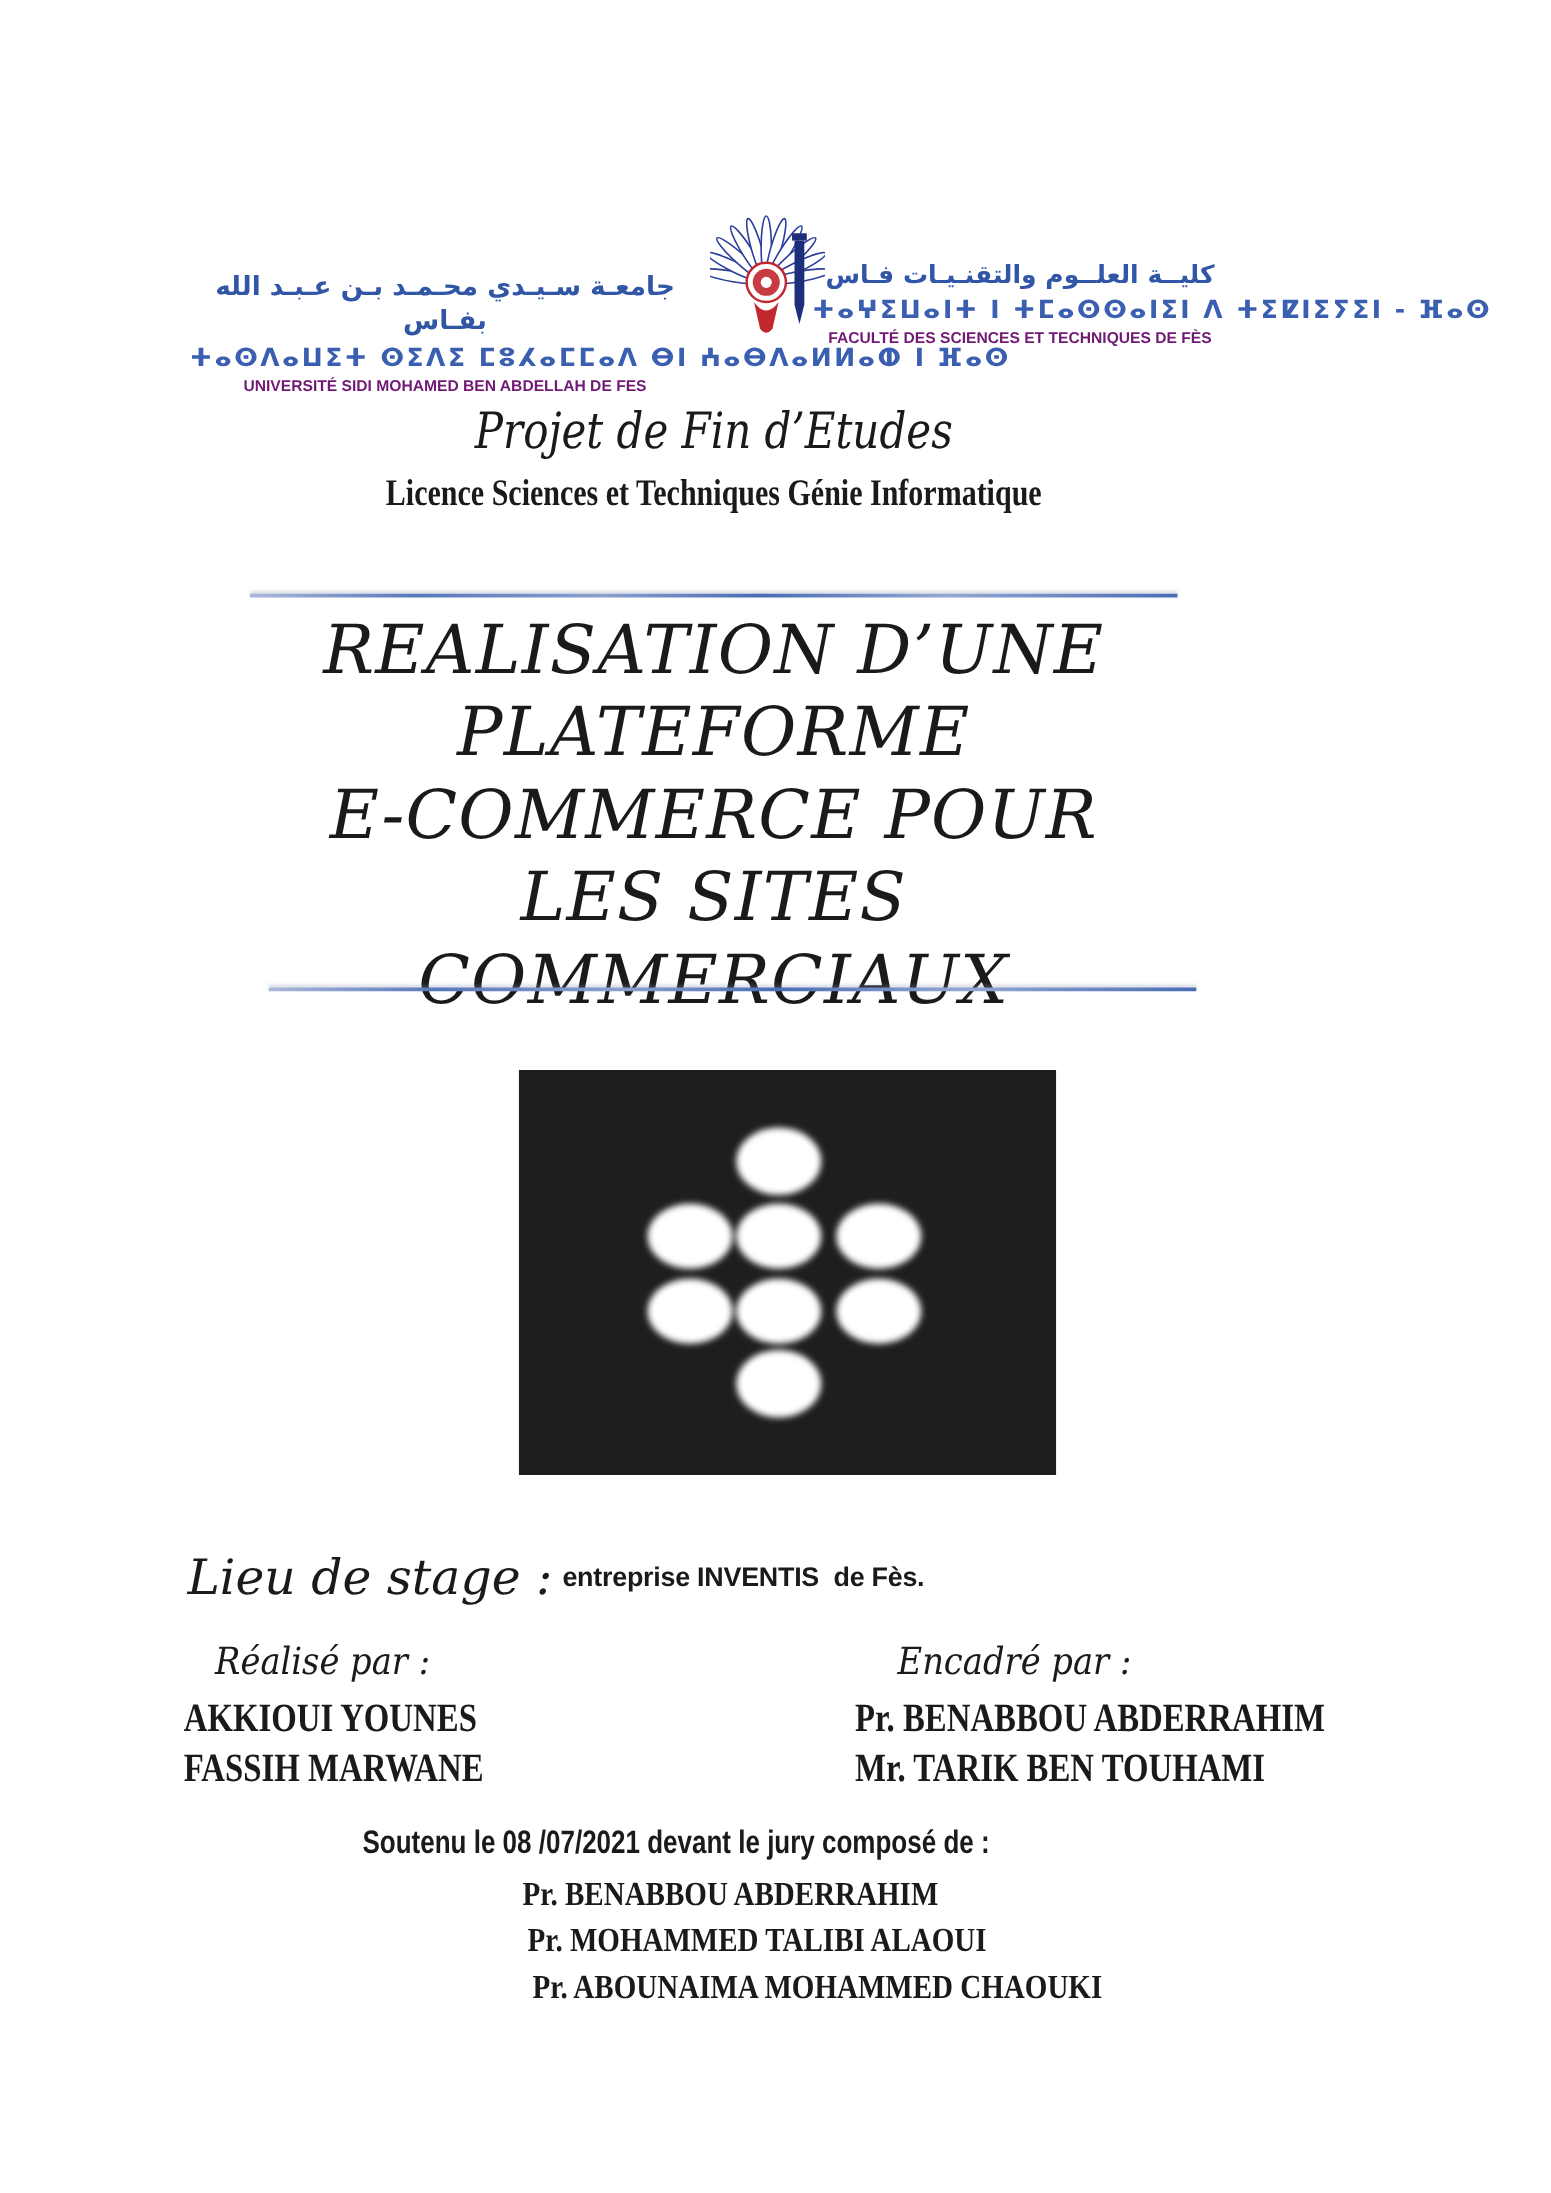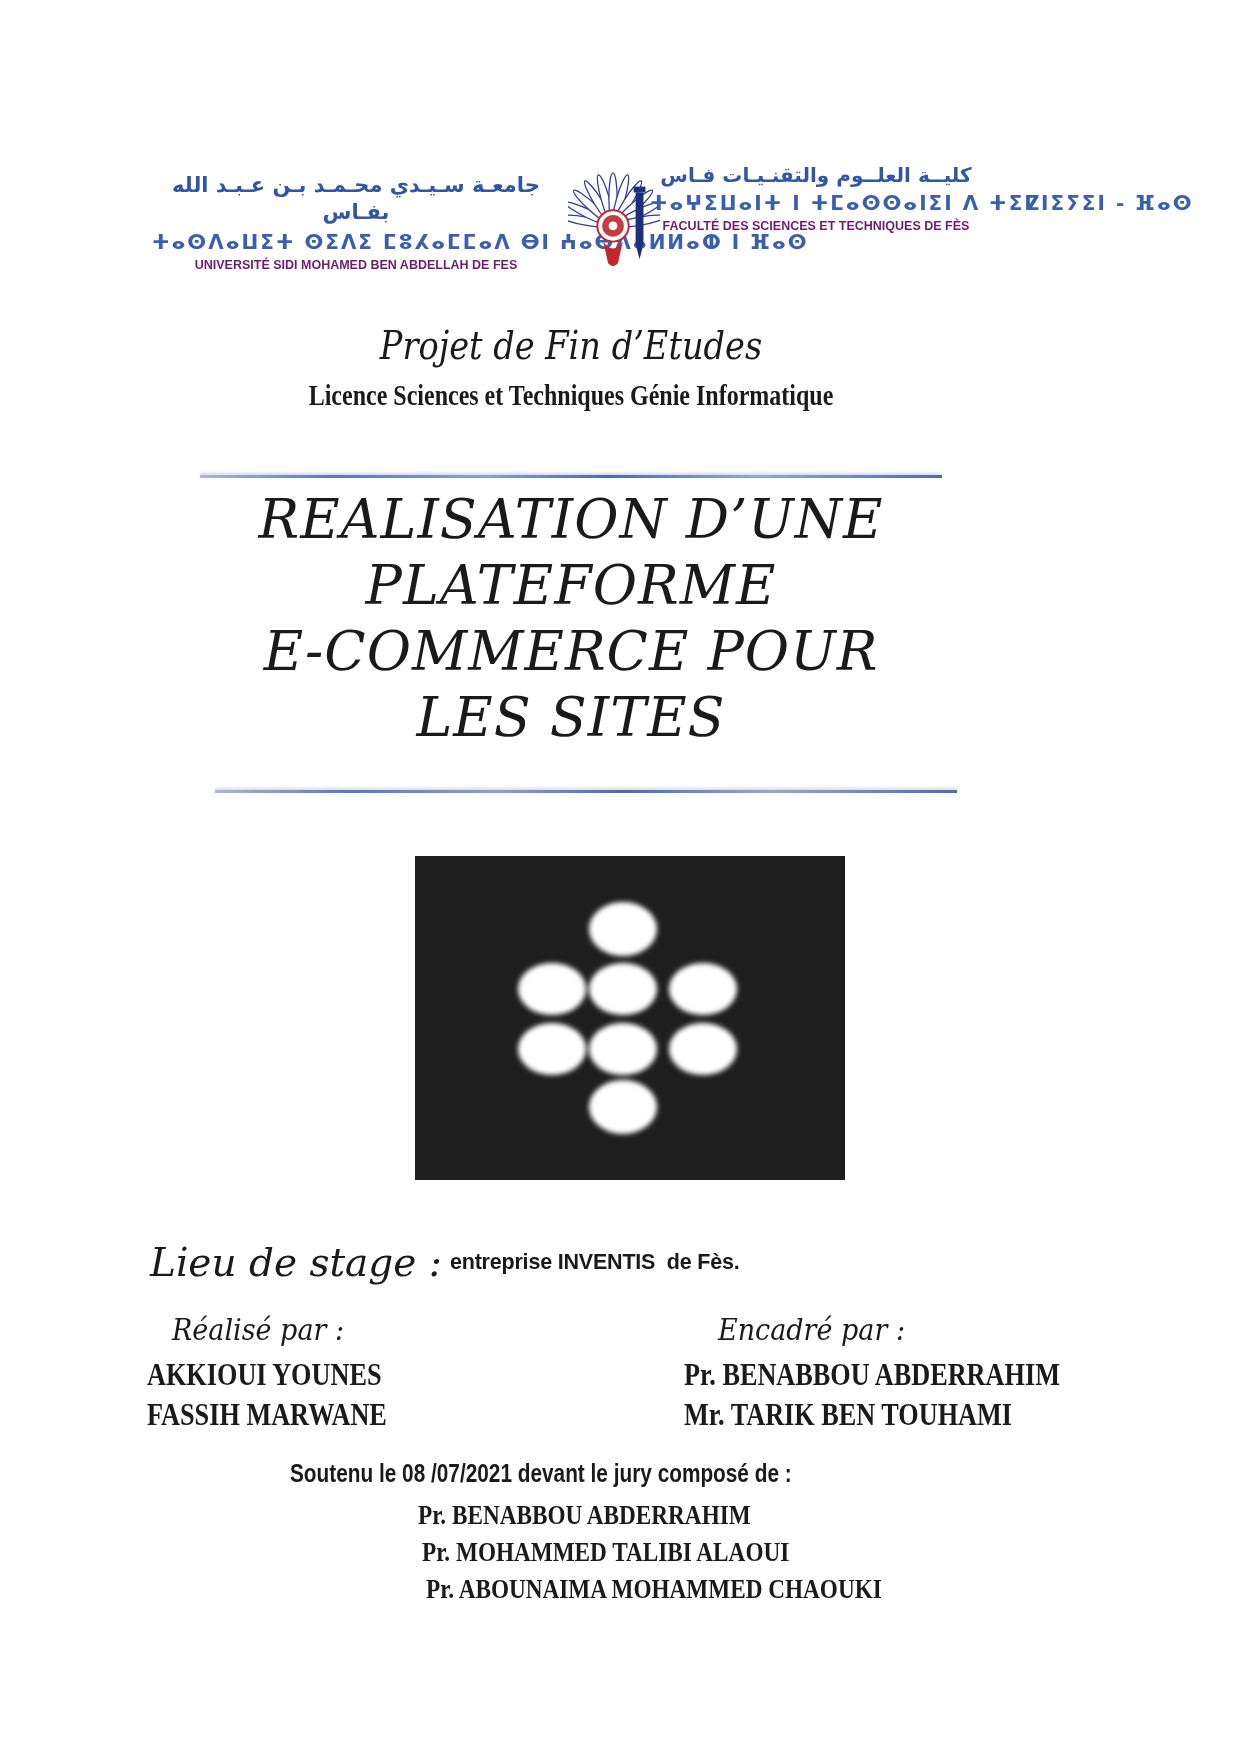--- a/index.html
+++ b/index.html
@@ -7,21 +7,21 @@
     position:relative;
     width:1241px;height:1754px;
     background:#ffffff;
     font-family:"Liberation Serif", serif;
     color:#1a1a1a;
     overflow:hidden;
   }
   
   .hdr-left{position:absolute;left:152px;top:172px;width:408px;text-align:center;}
   .hdr-right{position:absolute;left:650px;top:162px;width:332px;text-align:center;}
-  .hdr-arabic{font-family:"DejaVu Sans", sans-serif;font-weight:bold;font-size:21px;line-height:1.3;color:#3156a6;direction:rtl;}
+  .hdr-arabic{font-family:"DejaVu Sans", sans-serif;font-weight:bold;font-size:21px;line-height:1.3;color:#3156a6;direction:rtl;margin-top:44px;}
   .hdr-right .hdr-arabic{font-size:20px;}
   .hdr-tifinagh{font-family:"DejaVu Sans", sans-serif;font-weight:bold;font-size:20px;letter-spacing:2px;color:#3a5fb0;margin-top:3px;white-space:nowrap;}
   .hdr-caption{font-family:"Liberation Sans", sans-serif;font-weight:bold;font-size:12.5px;color:#701a75;margin-top:4px;white-space:nowrap;}
   .emblem{position:absolute;left:568px;top:165px;width:92px;height:110px;}
   
   .center-col{position:absolute;left:200px;width:742px;text-align:center;}
   .projet{top:322px;font-family:"DejaVu Serif", serif;font-style:italic;font-size:40px;transform:scaleX(0.84);transform-origin:50% 50%;}
   .program{top:378px;font-weight:bold;font-size:30px;transform:scaleX(0.80);transform-origin:50% 50%;letter-spacing:0;}
   .divider{position:absolute;height:3px;background:linear-gradient(90deg,#aab8da 0%,#5878bb 18%,#8aa0cf 38%,#4a6cb3 55%,#93a8d4 75%,#4a6cb3 100%);box-shadow:0 -2px 3px rgba(130,140,170,0.35);}
   .divider-1{left:200px;top:475px;width:742px;}
@@ -91,20 +91,21 @@
   </div>
 
   <div class="center-col projet">Projet de Fin d’Etudes</div>
   <div class="center-col program">Licence Sciences et Techniques Génie Informatique</div>
 
   <div class="divider divider-1"></div>
 
   <div class="center-col main-title">
     <div>REALISATION D’UNE PLATEFORME</div>
     <div>E-COMMERCE POUR  LES SITES</div>
+    <div>COMMERCIAUX</div>
   </div>
 
   <div class="divider divider-2"></div>
 
   <div class="logo-box">
     <svg width="430" height="324" viewBox="0 0 430 324" xmlns="http://www.w3.org/2000/svg">
       <defs>
         <filter id="soften" x="-20%" y="-20%" width="140%" height="140%">
           <feGaussianBlur stdDeviation="2.5"></feGaussianBlur>
         </filter>

